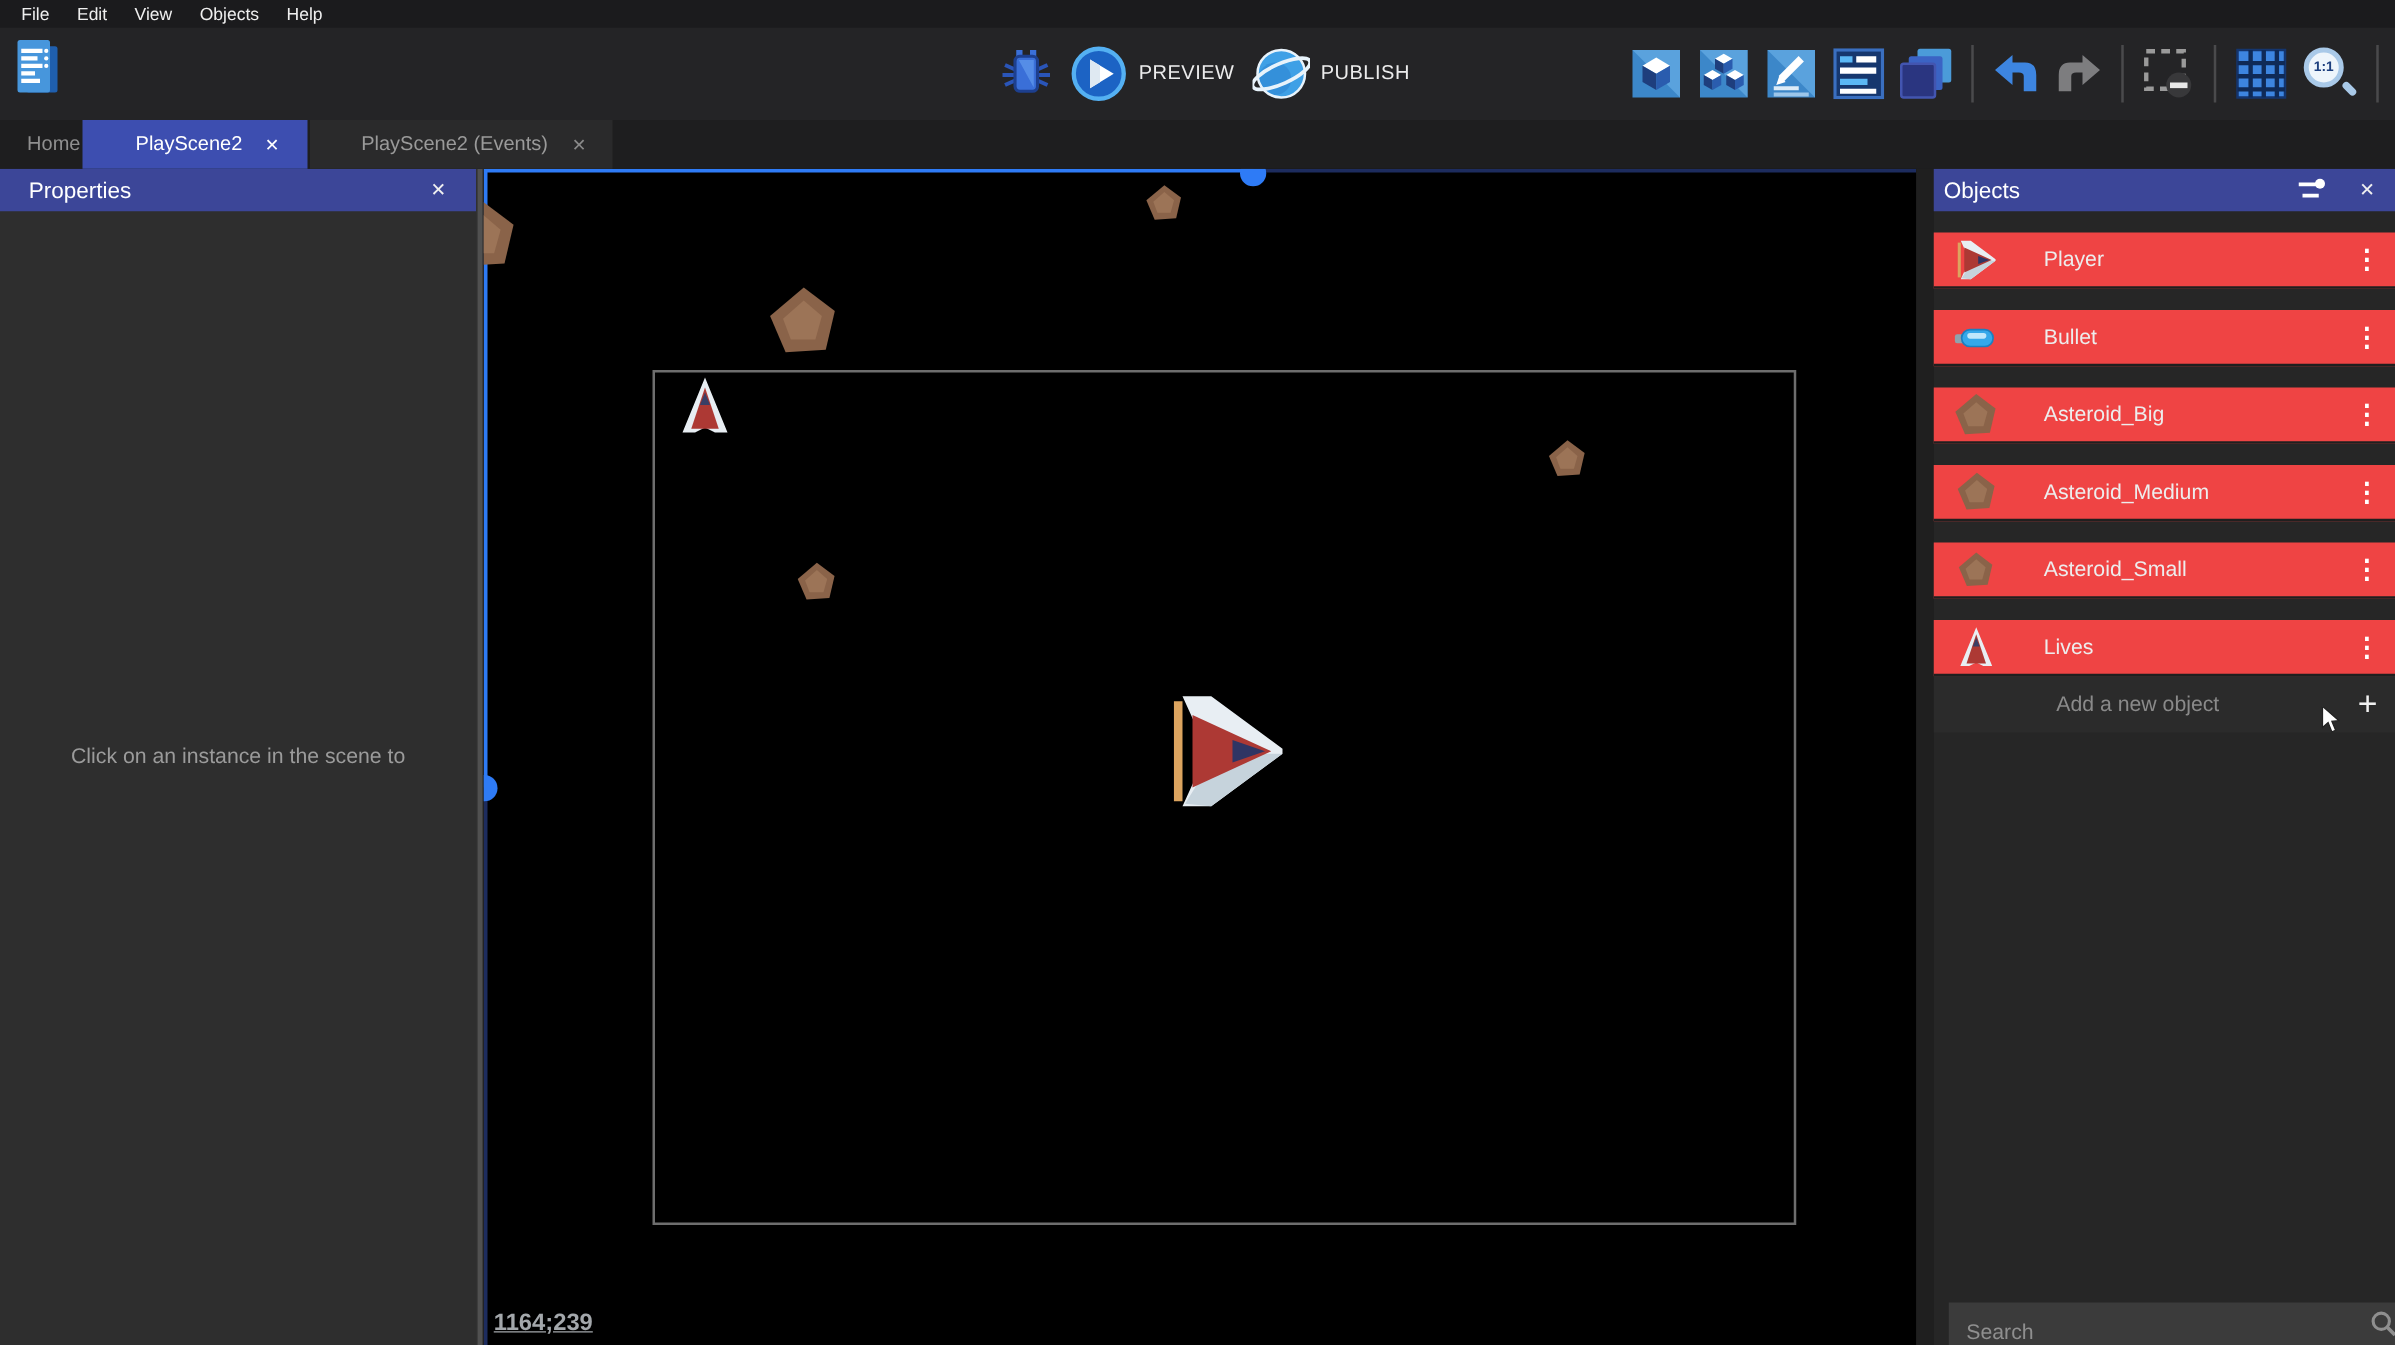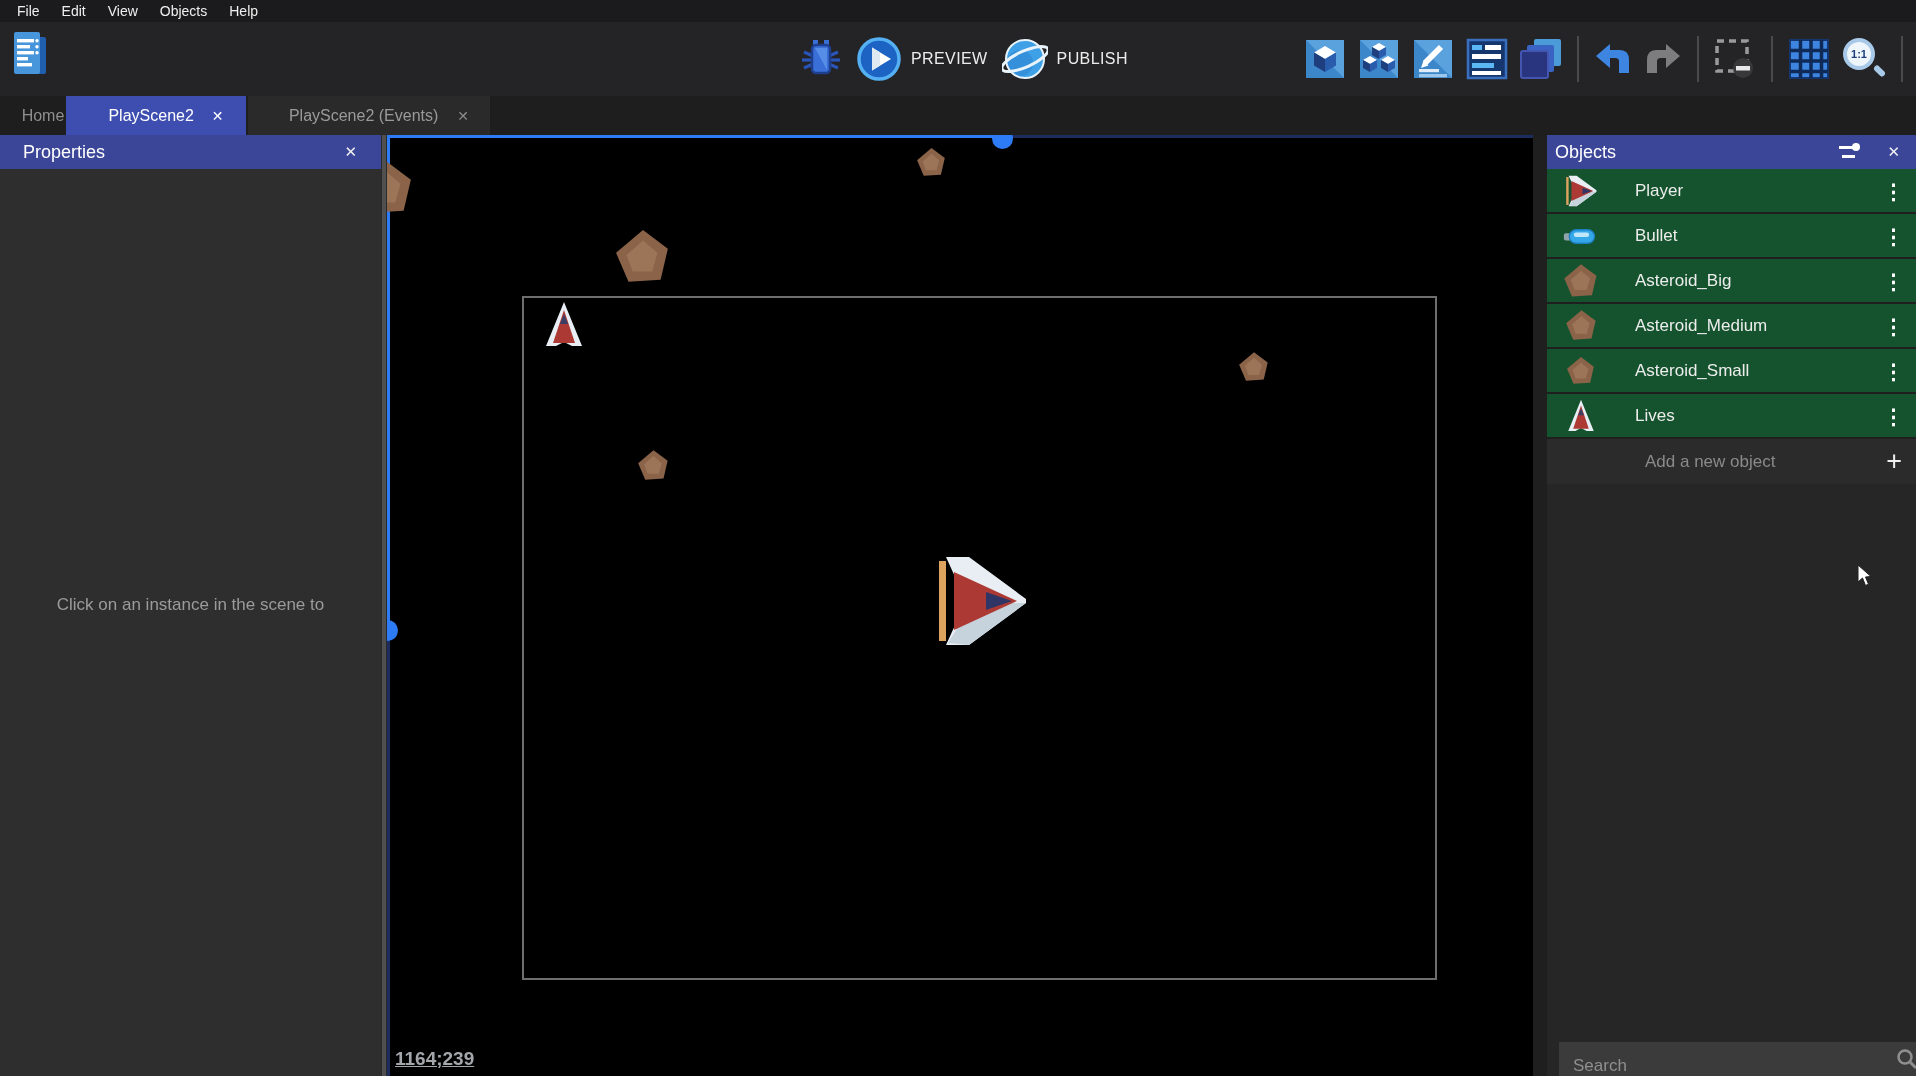--- a/index.html
+++ b/index.html
@@ -68,22 +68,22 @@
 
   
   .objects { position:absolute; left:1547px; top:0; width:369px; height:941px; background:#262626; }
   .objects .panel-title { margin-left:8px; }
   .objects .panel-header { font-size:18px; }
   .filter-icon { margin-left:auto; width:22px; height:16px; position:relative; cursor:pointer; }
   .filter-icon .f1 { position:absolute; left:0; top:2px; width:20px; height:3px; background:#fff; }
   .filter-icon .fdot { position:absolute; left:13px; top:-1px; width:8px; height:8px; border-radius:50%; background:#fff; }
   .filter-icon .f2 { position:absolute; left:3px; top:11px; width:13px; height:3px; background:#fff; }
   .objects .panel-close { margin-left:26px; margin-right:16px; }
-  .obj-row { height:45px; background:#14532d; border-bottom:2px solid #1f1f1f;
-             display:flex; align-items:center; position:relative; cursor:pointer; }
+  .obj-row { height:45px; background:#ef4444; border-bottom:2px solid #1f1f1f;
+             display:flex; align-items:center; position:relative; cursor:pointer;margin-top:17px; }
   .obj-thumb { width:40px; margin-left:14px; display:flex; justify-content:center; align-items:center; }
   .obj-label { margin-left:34px; color:#ededed; font-size:17px; }
   .kebab { position:absolute; right:12px; top:50%; transform:translateY(-50%);
            color:#fff; font-size:21px; font-weight:bold; cursor:pointer; line-height:21px; }
   .add-row { height:45px; background:#2b2b2b; display:flex; align-items:center; position:relative; cursor:pointer; }
   .add-label { margin-left:98px; color:#8a8a8a; font-size:17px; }
   .add-plus { position:absolute; right:14px; color:#f0f0f0; font-size:27px; font-weight:300; }
   .search-bar { position:absolute; left:12px; bottom:0; width:100%; height:34px; background:#3b3b3b;
                 display:flex; align-items:flex-end; }
   .search-bar input { background:transparent; border:none; outline:none; color:#dddddd;

